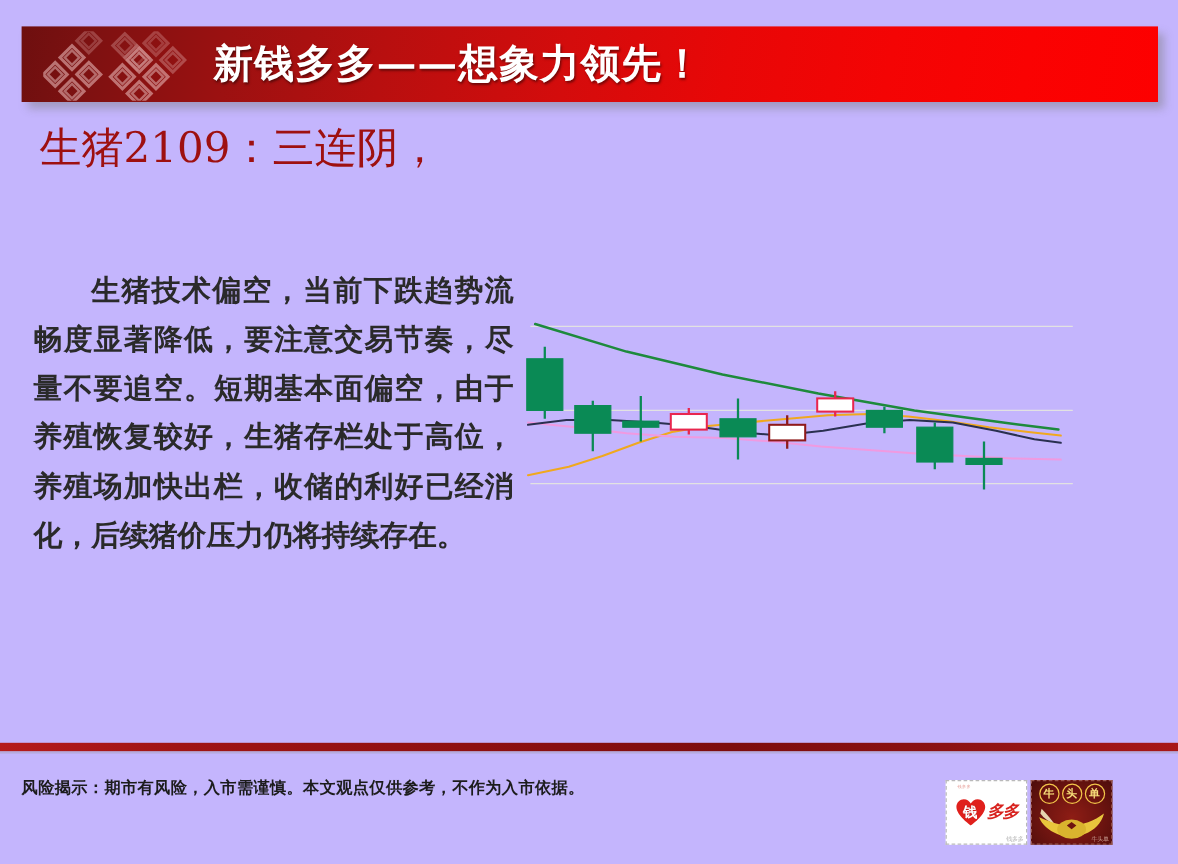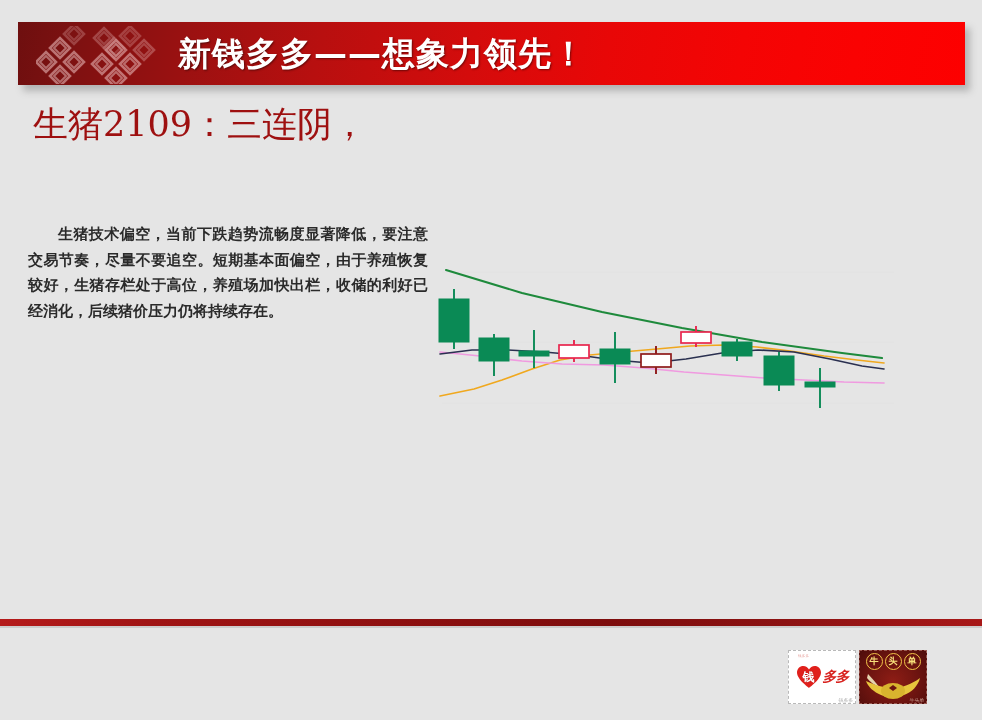--- a/index.html
+++ b/index.html
@@ -5,21 +5,21 @@
   html, body {
     margin: 0; padding: 0;
     width: 982px; height: 720px;
     background: #ffffff;
     font-family: "Liberation Sans", "DejaVu Sans", sans-serif;
     overflow: hidden;
   }
   #slide {
     position: relative;
     width: 982px; height: 720px;
-    background: #e5e5e5;
+    background: #c4b5fd;
   }
 
   
   .header-banner {
     position: absolute;
     left: 18px; top: 22px;
     width: 947px; height: 63px;
     background: linear-gradient(100deg,
         #6e0f0f 0%, #7d1111 6%, #9b1111 18%,
         #b80f0f 32%, #d40c0c 48%, #e80707 62%,
@@ -59,21 +59,21 @@
   }
   .slide-title .tline { display: block; }
 
   
   .body-copy {
     position: absolute;
     left: 28px; top: 222px;
     width: 400px;
     color: #2a2a2a;
     font-family: "DejaVu Serif", "Liberation Serif", serif;
-    font-size: 15px;
+    font-size: 24px;
     font-weight: 700;
     line-height: 1.70;
     text-indent: 2em;
     text-align: justify;
     text-justify: inter-character;
   }
 
   
   .chart-area {
     position: absolute;
@@ -297,20 +297,21 @@
           <g>
             <line x1="388" x2="388" y1="122" y2="162" stroke="#0a8a55" stroke-width="1.9"></line>
             <rect x="373" y="136" width="30" height="5" fill="#0a8a55" stroke="#0a8a55" stroke-width="1"></rect>
           </g>
         </g>
     </svg>
   </div>
 
   <div class="footer-rule"></div>
 
+  <div class="disclaimer">风险揭示：期市有风险，入市需谨慎。本文观点仅供参考，不作为入市依据。</div>
 
   <div class="logo-strip">
 
     <div class="logo-box">
       <div class="qdd-micro">钱多多</div>
       <div class="qdd-wrap">
         <div class="qdd-heart">
           <svg class="hshape" viewBox="0 0 26 24">
             <path d="M13,23 C13,23 1,14.5 1,7.6 C1,3.6 4,1 7.2,1 C9.8,1 12,2.7 13,4.6 C14,2.7 16.2,1 18.8,1 C22,1 25,3.6 25,7.6 C25,14.5 13,23 13,23 Z" fill="#e0201c"></path>
           </svg>

